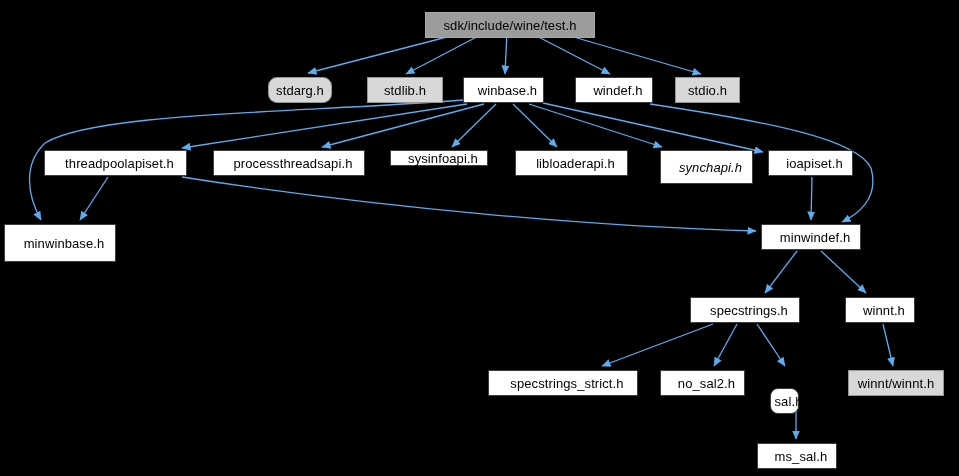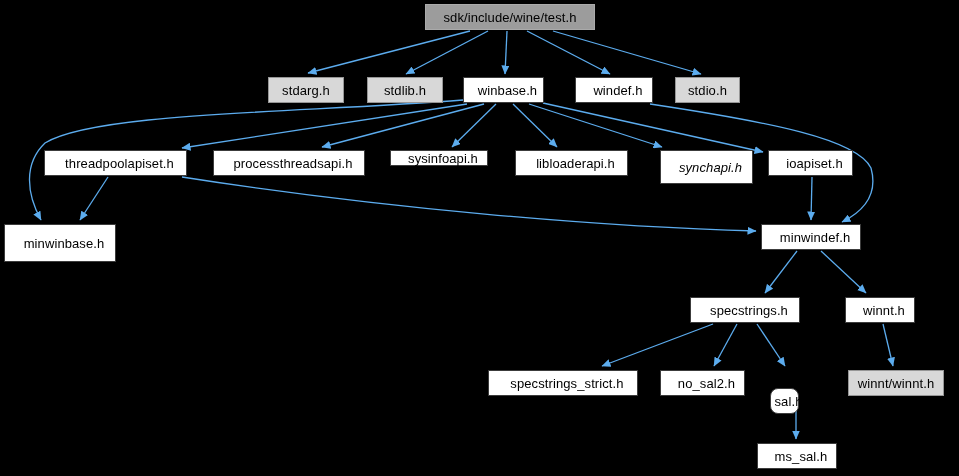--- a/index.html
+++ b/index.html
@@ -82,22 +82,22 @@
         <path d="M 797 251 L 765 293" fill="none" stroke="#5cacee" stroke-width="1.3" marker-end="url(#arrowhead)"></path>
         <path d="M 821 251 L 866 293" fill="none" stroke="#5cacee" stroke-width="1.3" marker-end="url(#arrowhead)"></path>
         <path d="M 713 324 L 602 366" fill="none" stroke="#5cacee" stroke-width="1.3" marker-end="url(#arrowhead)"></path>
         <path d="M 737 324 L 714 366" fill="none" stroke="#5cacee" stroke-width="1.3" marker-end="url(#arrowhead)"></path>
         <path d="M 757 324 L 785 366" fill="none" stroke="#5cacee" stroke-width="1.3" marker-end="url(#arrowhead)"></path>
         <path d="M 883 324 L 893 366" fill="none" stroke="#5cacee" stroke-width="1.3" marker-end="url(#arrowhead)"></path>
         <path d="M 796 397 L 796 439" fill="none" stroke="#5cacee" stroke-width="1.3" marker-end="url(#arrowhead)"></path>
       </g>
   </svg>
   <div id="node-layer">
-      <div class="node root" style="left: 425px; top: 4px; width: 170px; height: 26px;">sdk/include/wine/test.h</div>
-      <div class="node external" style="left: 268px; top: 77px; width: 76px; height: 26px;">stdarg.h</div>
+      <div class="node root" style="left: 425px; top: 12px; width: 170px; height: 26px;">sdk/include/wine/test.h</div>
+      <div class="node external" style="left: 268px; top: 77px; width: 64px; height: 26px; border-radius: 9px;">stdarg.h</div>
       <div class="node external" style="left: 367px; top: 77px; width: 76px; height: 26px;">stdlib.h</div>
       <div class="node internal" style="left: 463px; top: 77px; width: 81px; height: 26px;">winbase.h</div>
       <div class="node internal" style="left: 575px; top: 77px; width: 78px; height: 26px;">windef.h</div>
       <div class="node external" style="left: 675px; top: 77px; width: 65px; height: 26px;">stdio.h</div>
       <div class="node internal" style="left: 44px; top: 150px; width: 143px; height: 26px;">threadpoolapiset.h</div>
       <div class="node internal" style="left: 213px; top: 150px; width: 152px; height: 26px;">processthreadsapi.h</div>
       <div class="node internal" style="left: 390px; top: 150px; width: 98px; height: 16px;">sysinfoapi.h</div>
       <div class="node internal" style="left: 515px; top: 150px; width: 113px; height: 26px;">libloaderapi.h</div>
       <div class="node internal" style="left: 660px; top: 150px; width: 93px; height: 34px; font-style: italic;">synchapi.h</div>
       <div class="node internal" style="left: 768px; top: 150px; width: 85px; height: 26px;">ioapiset.h</div>

